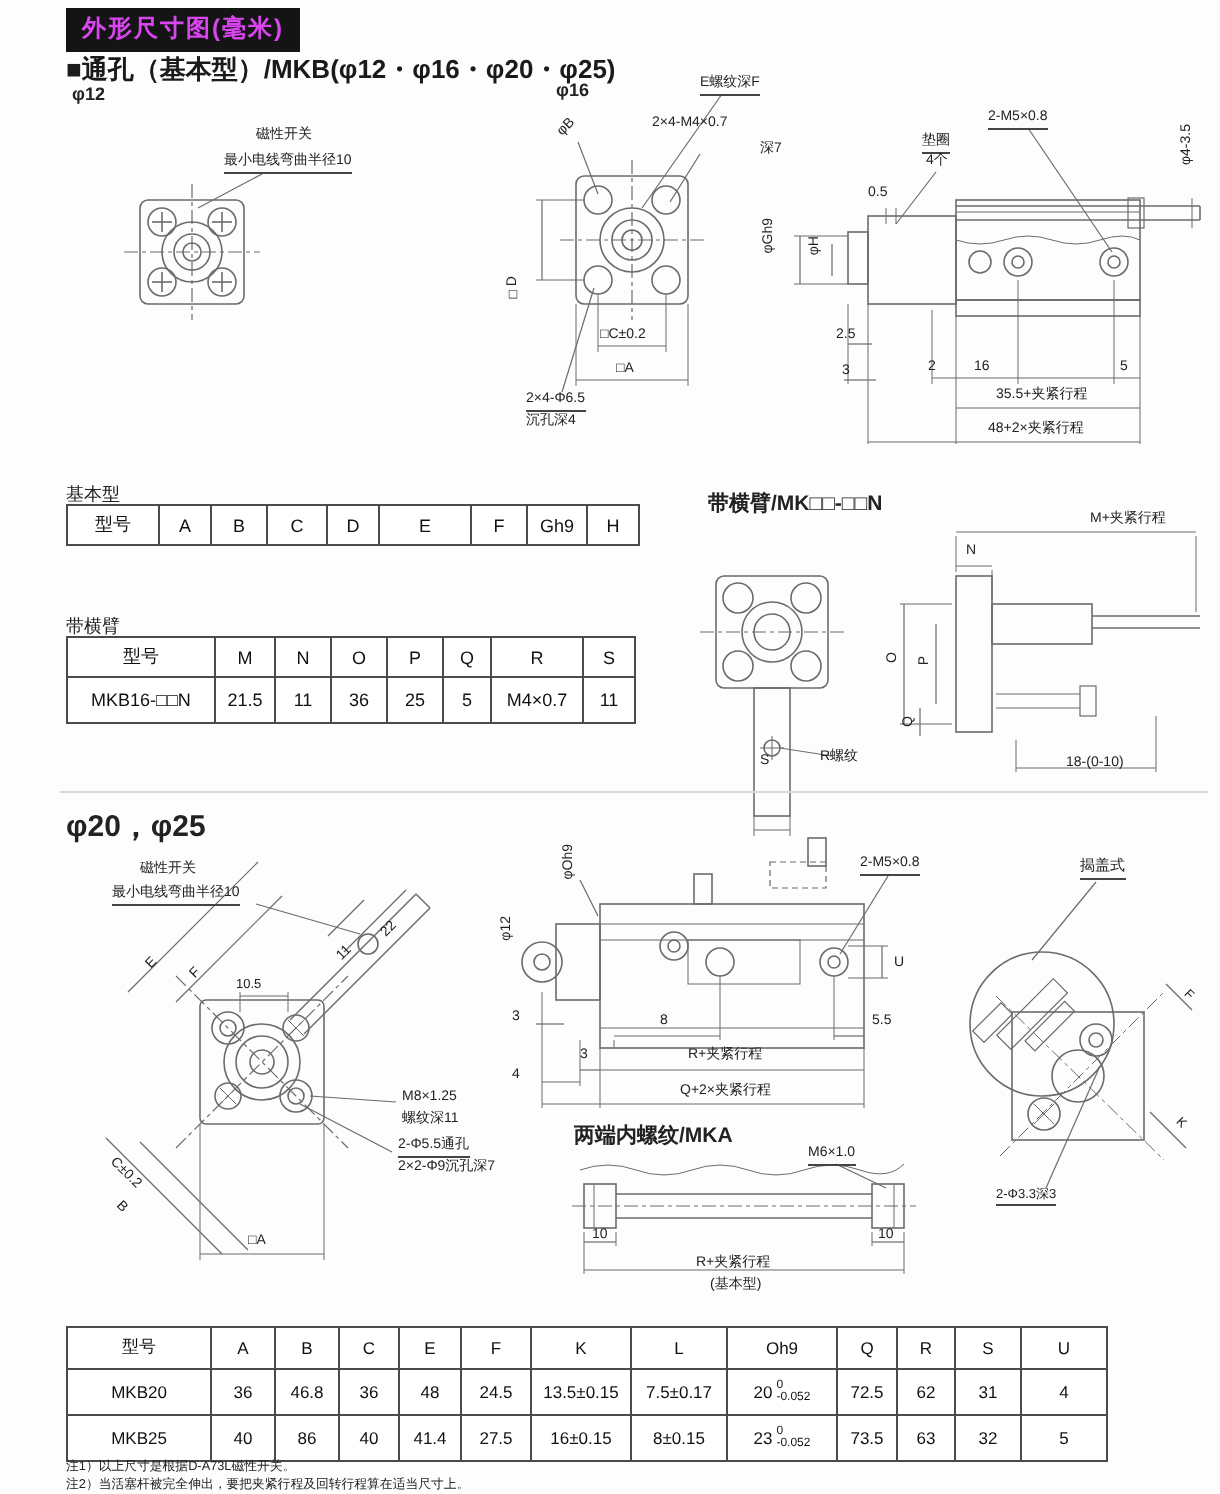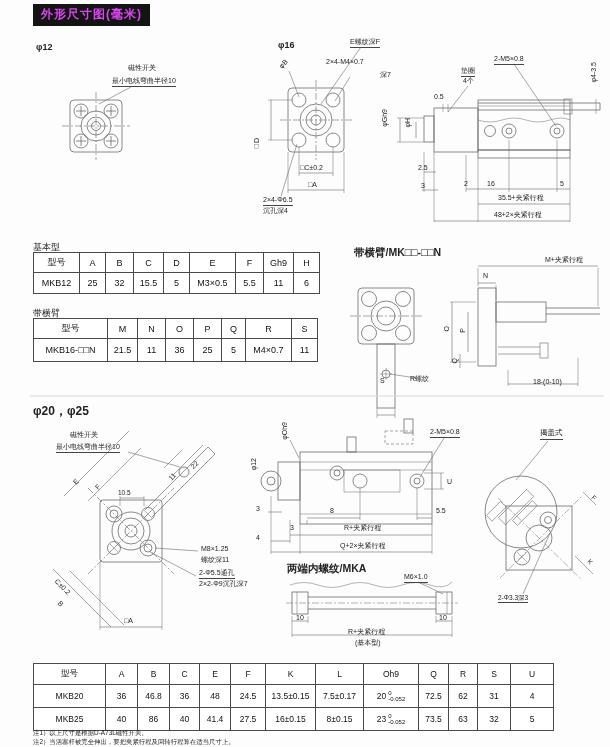--- a/index.html
+++ b/index.html
@@ -4,21 +4,21 @@
 <style>
   html,body { margin:0; padding:0; background:#ffffff; }
   .page {
     position:relative; width:610px; height:747px; overflow:hidden;
     background:#fdfdfd; font-family:"Liberation Sans","DejaVu Sans",sans-serif; color:#1a1a1a;
   }
   .banner { position:absolute; left:33px; top:4px; background:#141414; color:#d946ef;
             font-size:12px; font-weight:bold; padding:2px 8px 3px; letter-spacing:1px; }
   .heading { position:absolute; left:33px; top:26px; font-size:13px; font-weight:bold; }
   .lbl { position:absolute; font-size:7px; color:#222; white-space:nowrap; line-height:1.15; }
-  .s65 { font-size:6.5px; } .s75 { font-size:7.5px; } .s9 { font-size:9px; } .s95 { font-size:12px; }
+  .s65 { font-size:6.5px; } .s75 { font-size:7.5px; } .s9 { font-size:9px; } .s95 { font-size:15px; }
   .s105 { font-size:10.5px; }
   .b { font-weight:bold; }
   .ul { border-bottom:1px solid #444; padding-bottom:1px; }
   .v { writing-mode:vertical-rl; transform:rotate(180deg); }
   .r45 { transform:rotate(-45deg); transform-origin:center; }
   .r45p { transform:rotate(45deg); transform-origin:center; }
   svg.linework { position:absolute; left:0; top:0; }
   table { position:absolute; border-collapse:collapse; background:#fff; table-layout:fixed; }
   th,td { border:1px solid #4a4a4a; text-align:center; vertical-align:middle;
           font-weight:400; color:#111; padding:0 1px; overflow:hidden; }
@@ -304,20 +304,21 @@
         <line x1="498" y1="498" x2="582" y2="580" stroke-dasharray="7 2 2 2" stroke-width="0.5"></line>
         <line x1="583" y1="492" x2="596" y2="505" stroke-width="0.6"></line>
         <line x1="575" y1="556" x2="593" y2="574" stroke-width="0.6"></line>
         <line x1="548" y1="441" x2="516" y2="480" stroke-width="0.6"></line>
         <line x1="523" y1="594" x2="550" y2="533" stroke-width="0.6"></line>
       </g>
     </g>
   </svg>
 
   <div class="banner">外形尺寸图(毫米)</div>
+  <div class="heading">■通孔（基本型）/MKB(φ12・φ16・φ20・φ25)</div>
 
   <span class="lbl s9 b" style="left:36px; top:42px;">φ12</span>
   <span class="lbl" style="left:128px; top:64px;">磁性开关</span>
   <span class="lbl ul" style="left:112px; top:77px;">最小电线弯曲半径10</span>
 
   <span class="lbl s9 b" style="left:278px; top:40px;">φ16</span>
   <span class="lbl ul" style="left:350px; top:38px;">E螺纹深F</span>
   <span class="lbl" style="left:326px; top:58px;">2×4-M4×0.7</span>
   <span class="lbl" style="left:380px; top:71px;">深7</span>
   <span class="lbl r45" style="left:279px; top:60px;">φB</span>
@@ -362,31 +363,20 @@
           <th>B</th>
           <th>C</th>
           <th>D</th>
           <th>E</th>
           <th>F</th>
           <th>Gh9</th>
           <th>H</th>
         </tr>
       </thead>
       <tbody>
-        <tr>
-          <td>MKB12</td>
-          <td>25</td>
-          <td>32</td>
-          <td>15.5</td>
-          <td>5</td>
-          <td>M3×0.5</td>
-          <td>5.5</td>
-          <td>11</td>
-          <td>6</td>
-        </tr>
       </tbody>
     </table>
 
   <span class="lbl s9" style="left:33px; top:308px;">带横臂</span>
   <table id="t2" style="left:33px; top:318px; width:284px;">
       <colgroup>
         <col style="width: 74px;">
         <col style="width: 30px;">
         <col style="width: 28px;">
         <col style="width: 28px;">

